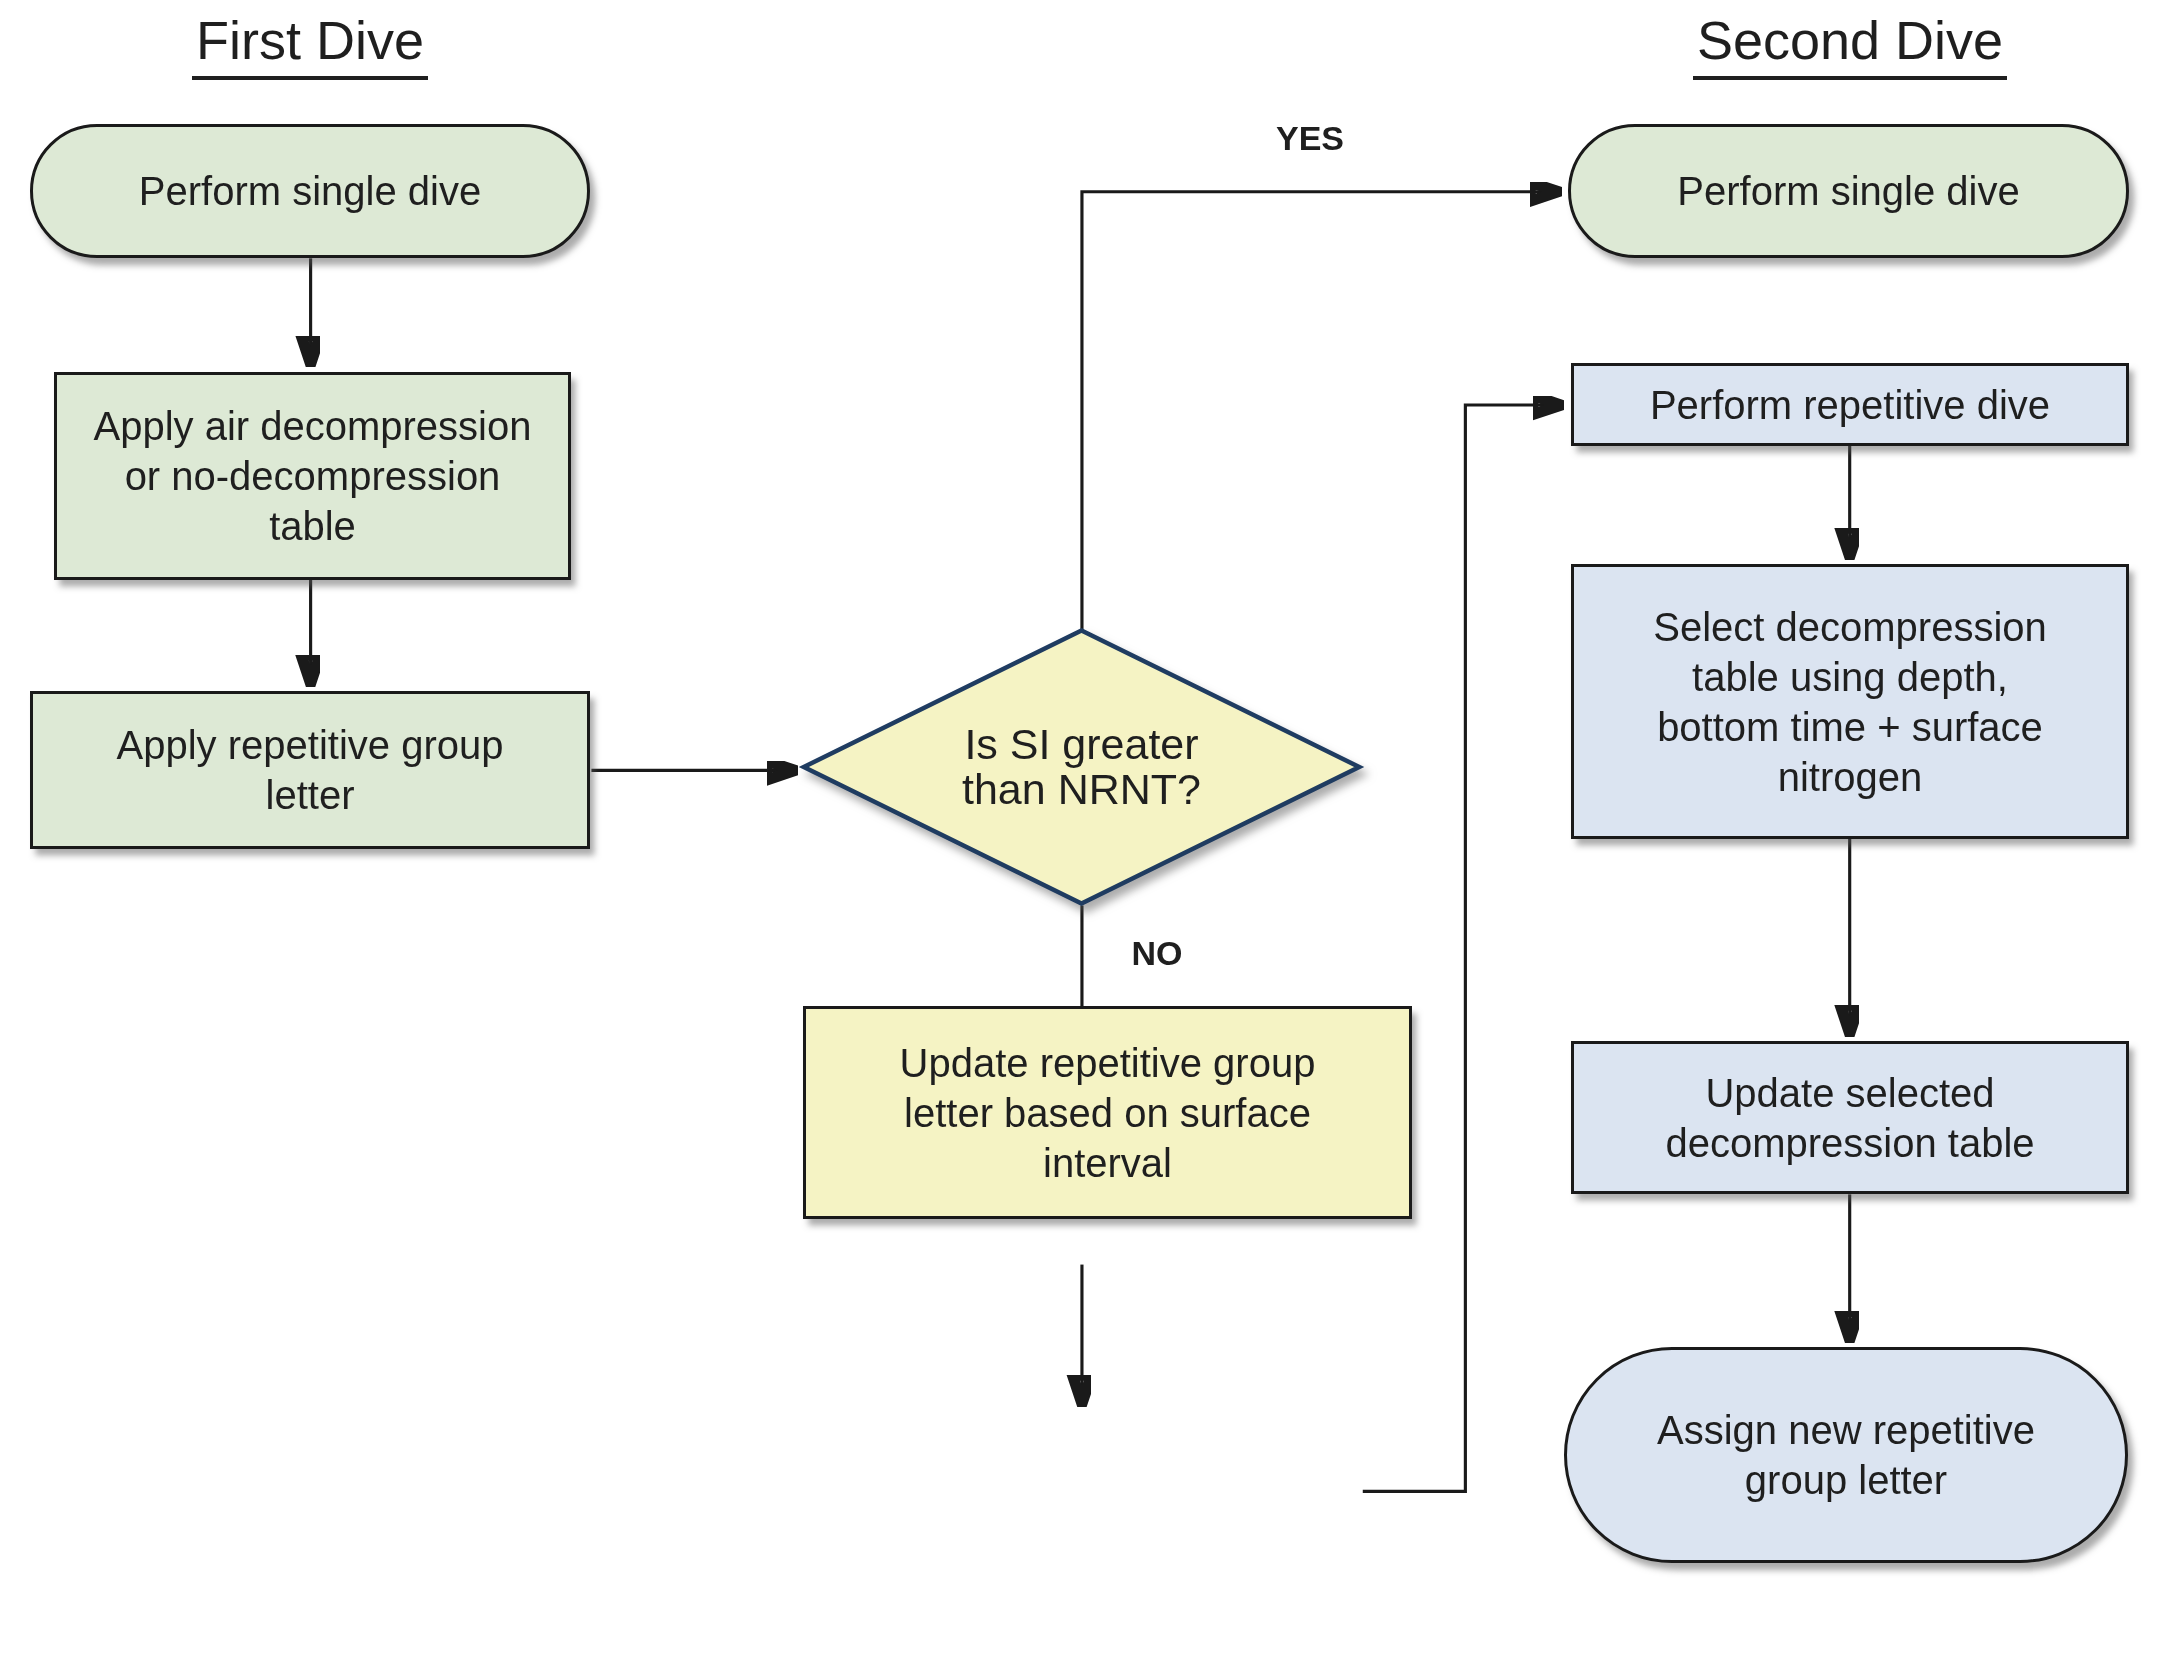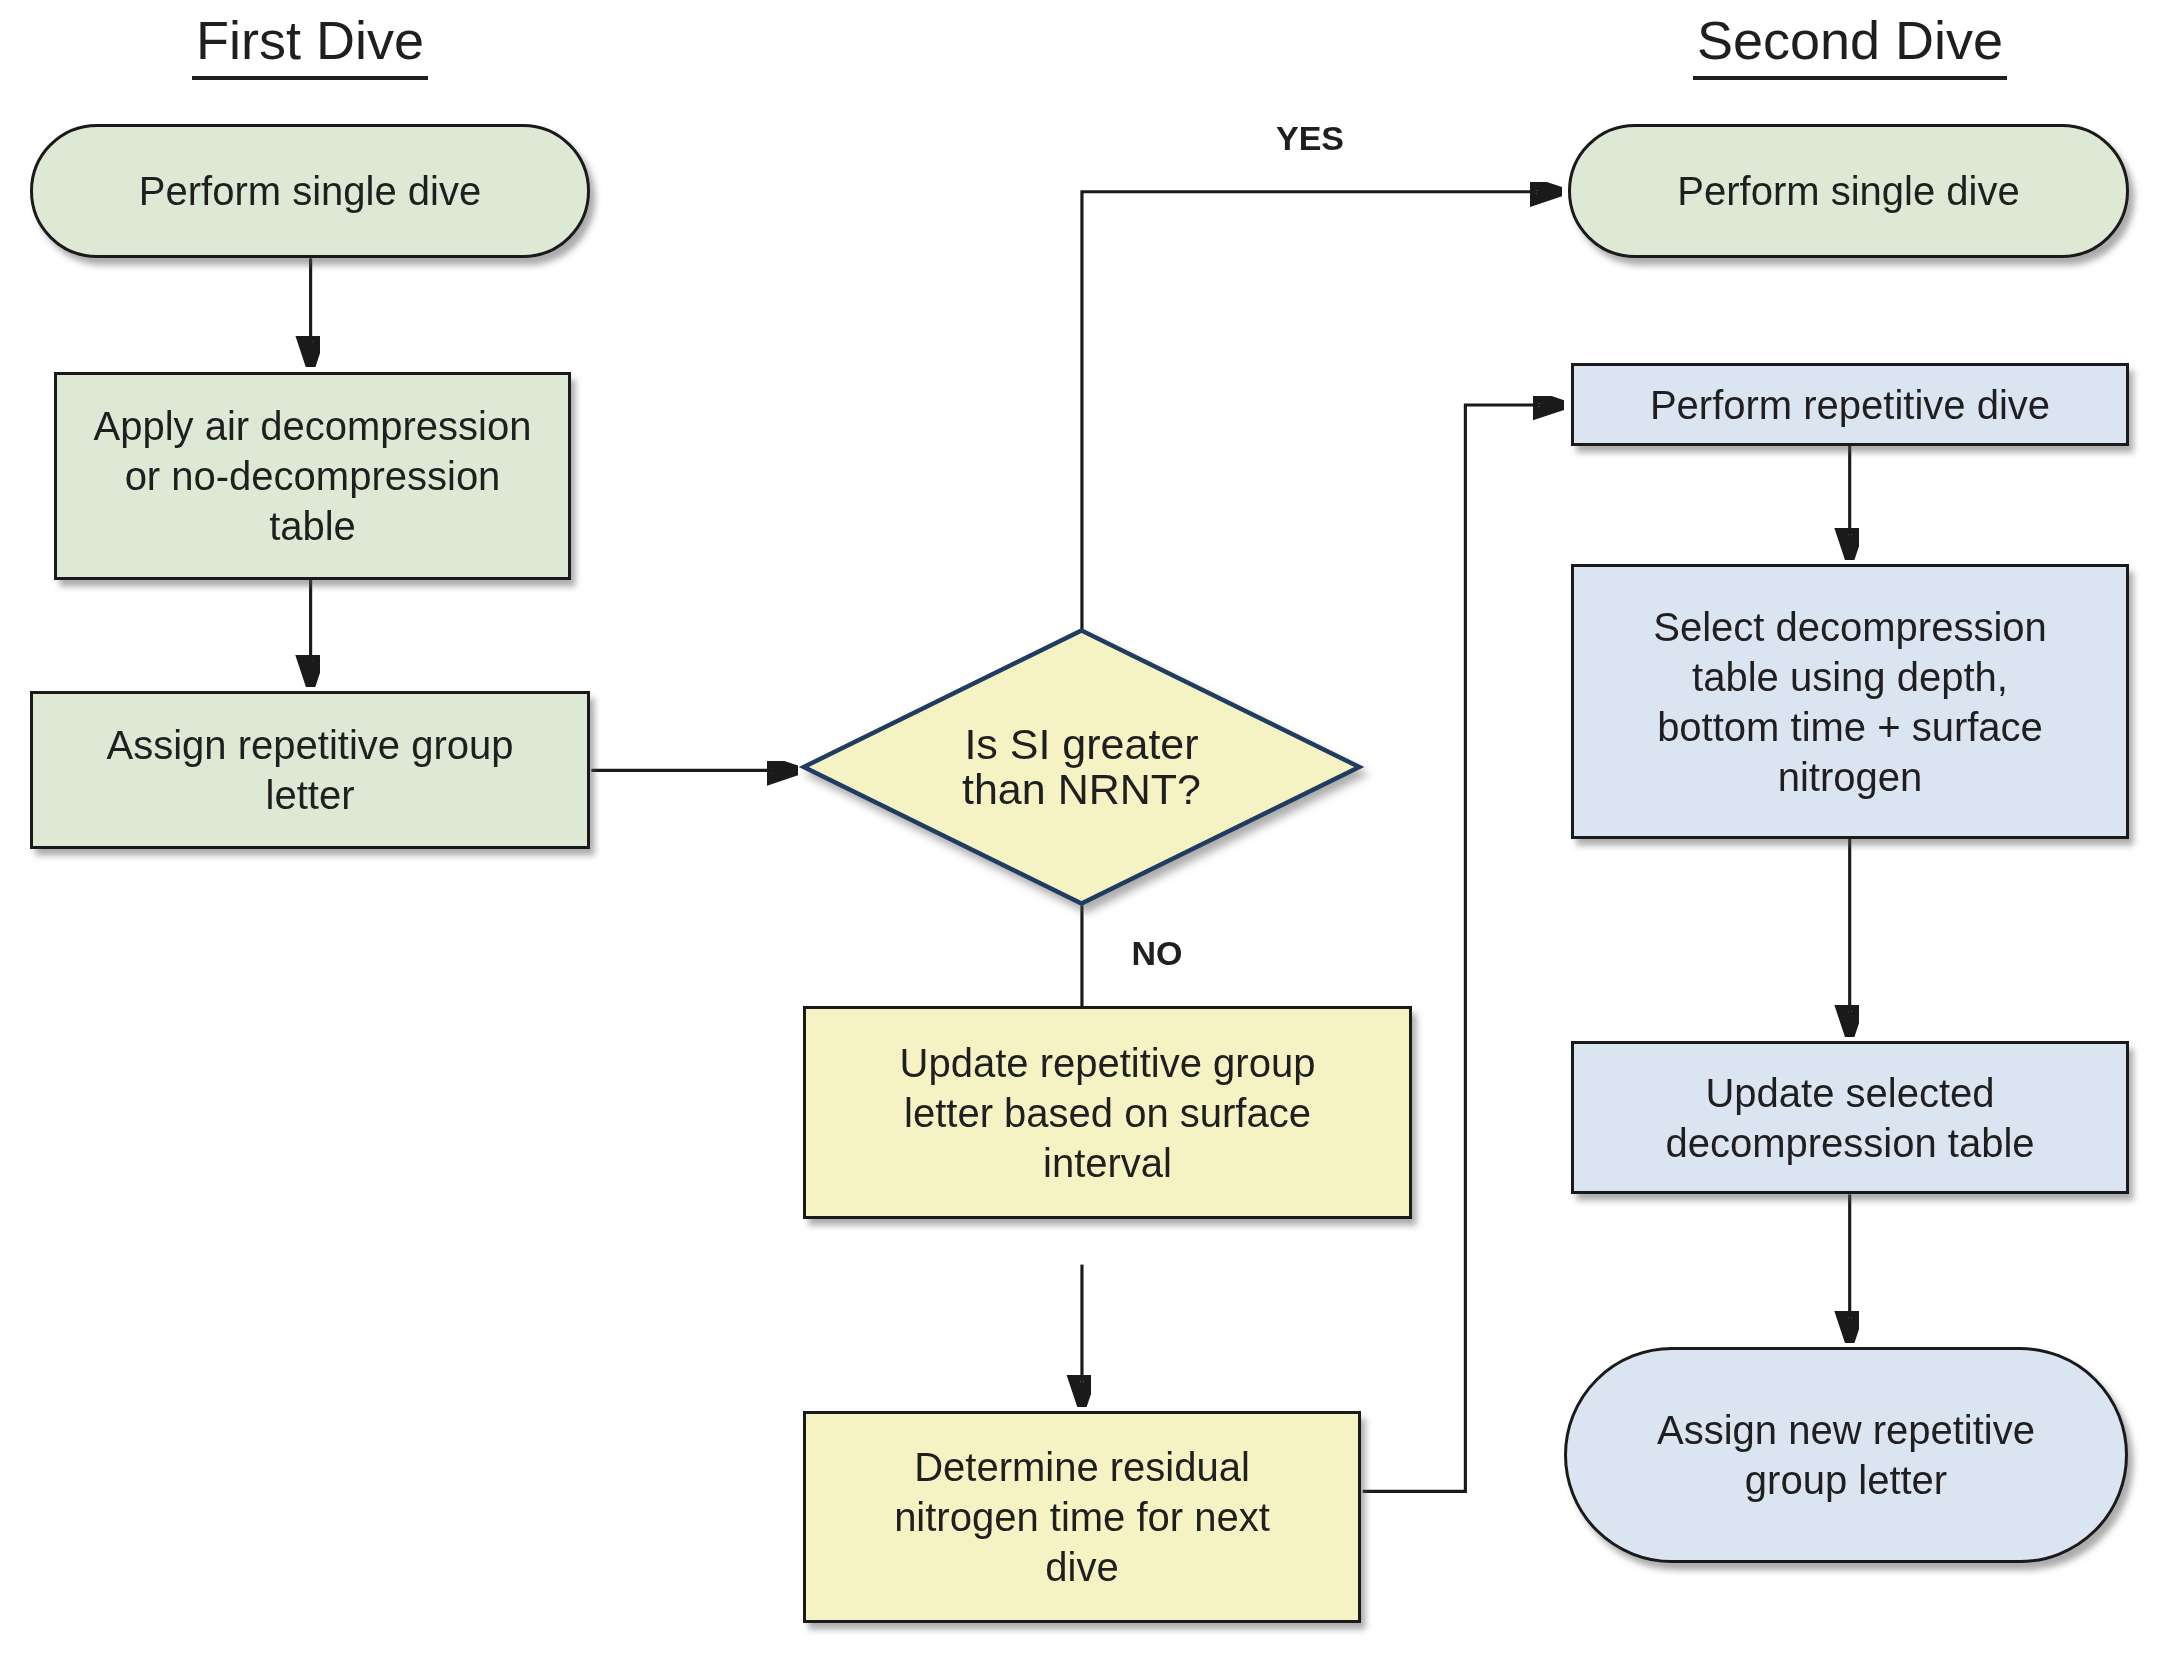--- a/index.html
+++ b/index.html
@@ -121,46 +121,41 @@
     <span class="node-text">Perform single dive</span>
   </div>
 
   <div class="node green" style="left:30px;top:372px;width:517px;height:208px;margin-left:24px;">
     <span class="node-text">Apply air decompression
 or no-decompression
 table</span>
   </div>
 
   <div class="node green" style="left:30px;top:691px;width:560px;height:158px;">
-    <span class="node-text">Assign repetitive group
+    <span class="node-text">Apply repetitive group
 letter</span>
   </div>
 
   <div class="diamond-wrap">
     <svg width="567" height="284" viewBox="0 0 630 316">
       <polygon points="315,6 624,158 315,310 6,158" fill="var(--yellow-fill)" stroke="var(--diamond-border)" stroke-width="5" stroke-linejoin="miter"></polygon>
     </svg>
     <div class="diamond-text">Is SI greater
 than NRNT?</div>
   </div>
 
   <div class="branch-label" style="left:1220px;top:119px;">YES</div>
   <div class="branch-label" style="left:1067px;top:934px;">NO</div>
 
   <div class="node yellow" style="left:803px;top:1006px;width:609px;height:213px;">
     <span class="node-text">Update repetitive group
 letter based on surface
 interval</span>
   </div>
 
-  <div class="node yellow" style="left:803px;top:1411px;width:558px;height:212px;">
-    <span class="node-text">Determine residual
-nitrogen time for next
-dive</span>
-  </div>
 
   <div class="node green stadium-s" style="left:1568px;top:124px;width:561px;height:134px;">
     <span class="node-text">Perform single dive</span>
   </div>
 
   <div class="node blue" style="left:1571px;top:363px;width:558px;height:83px;">
     <span class="node-text">Perform repetitive dive</span>
   </div>
 
   <div class="node blue" style="left:1571px;top:564px;width:558px;height:275px;">

